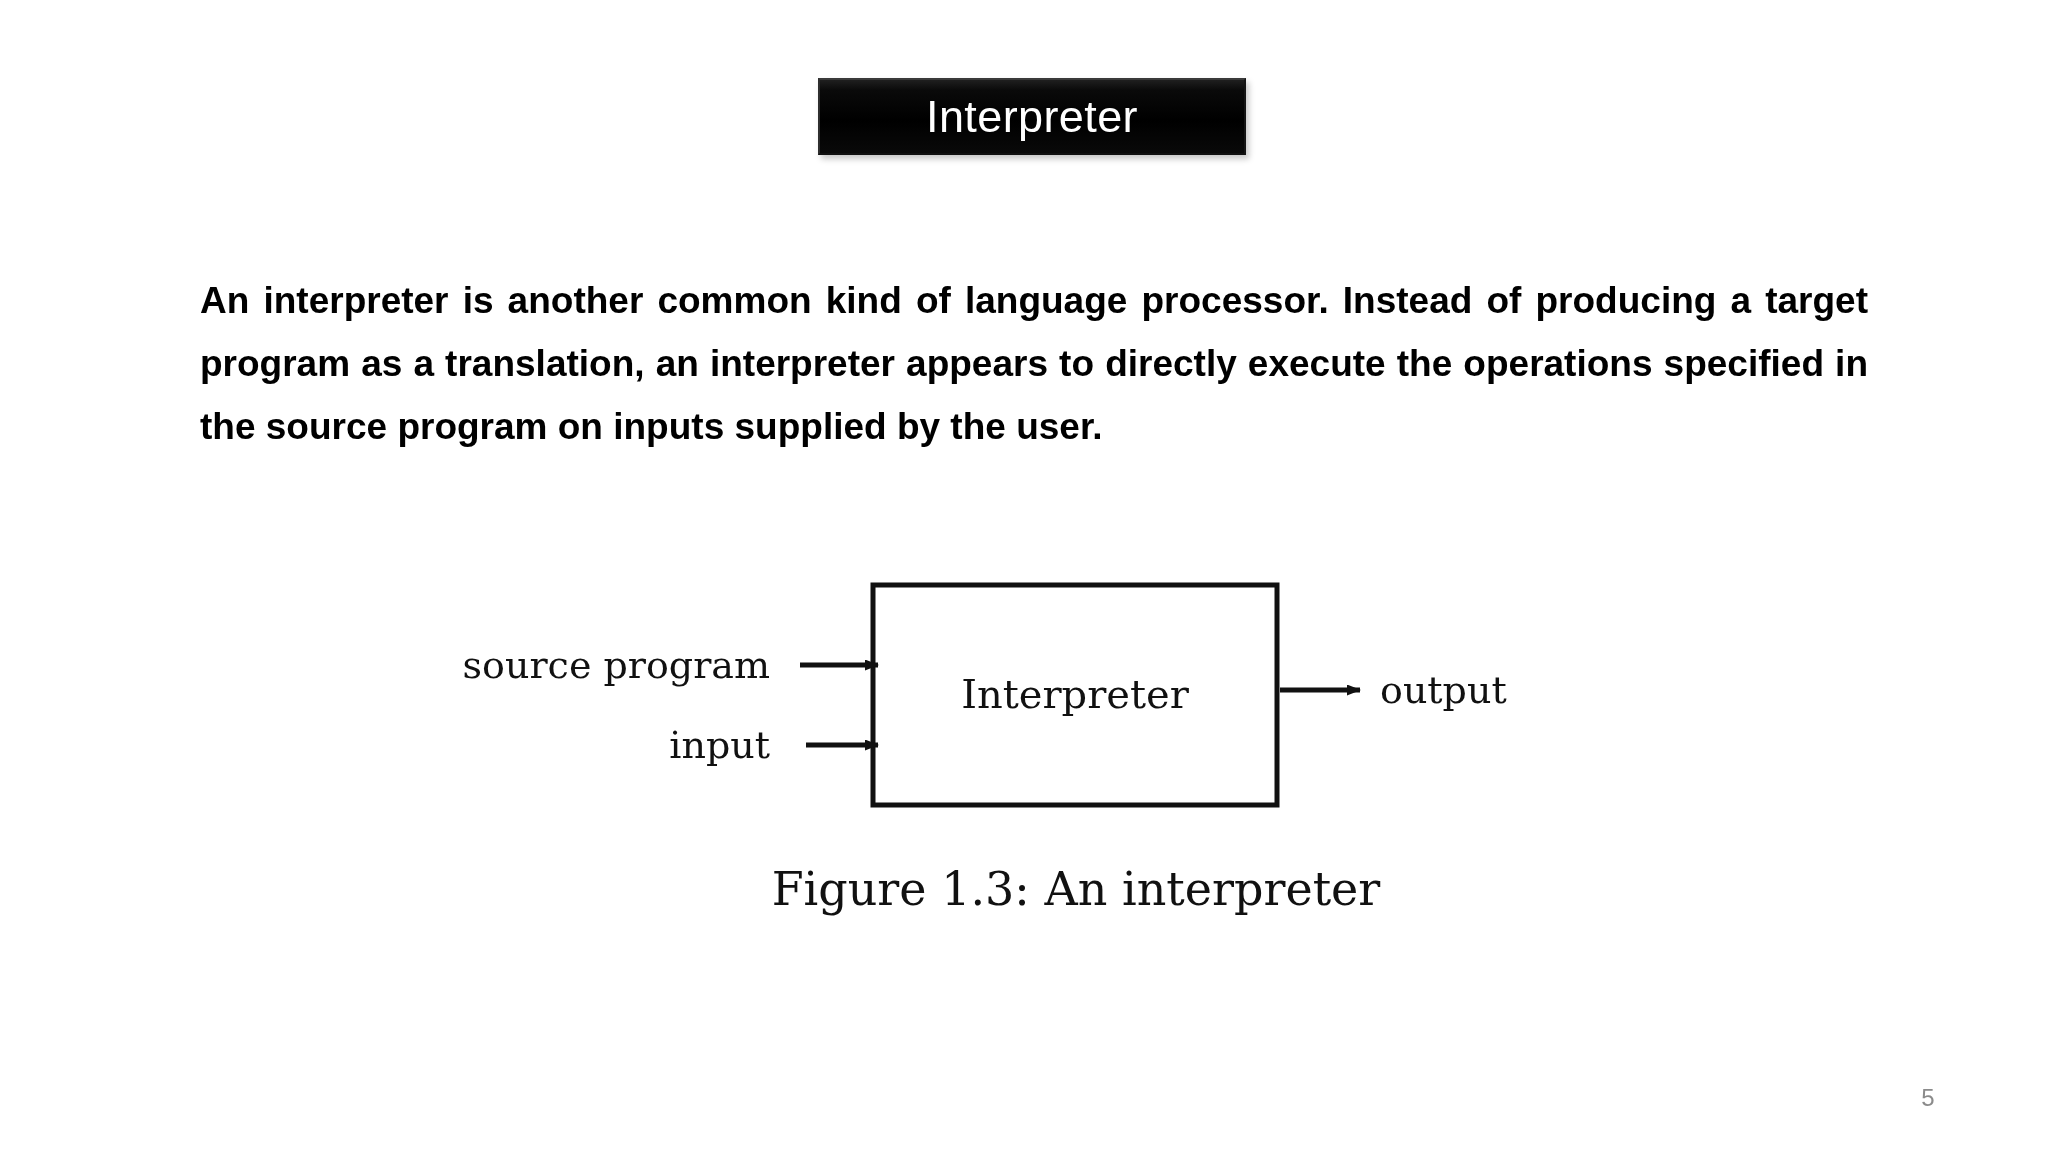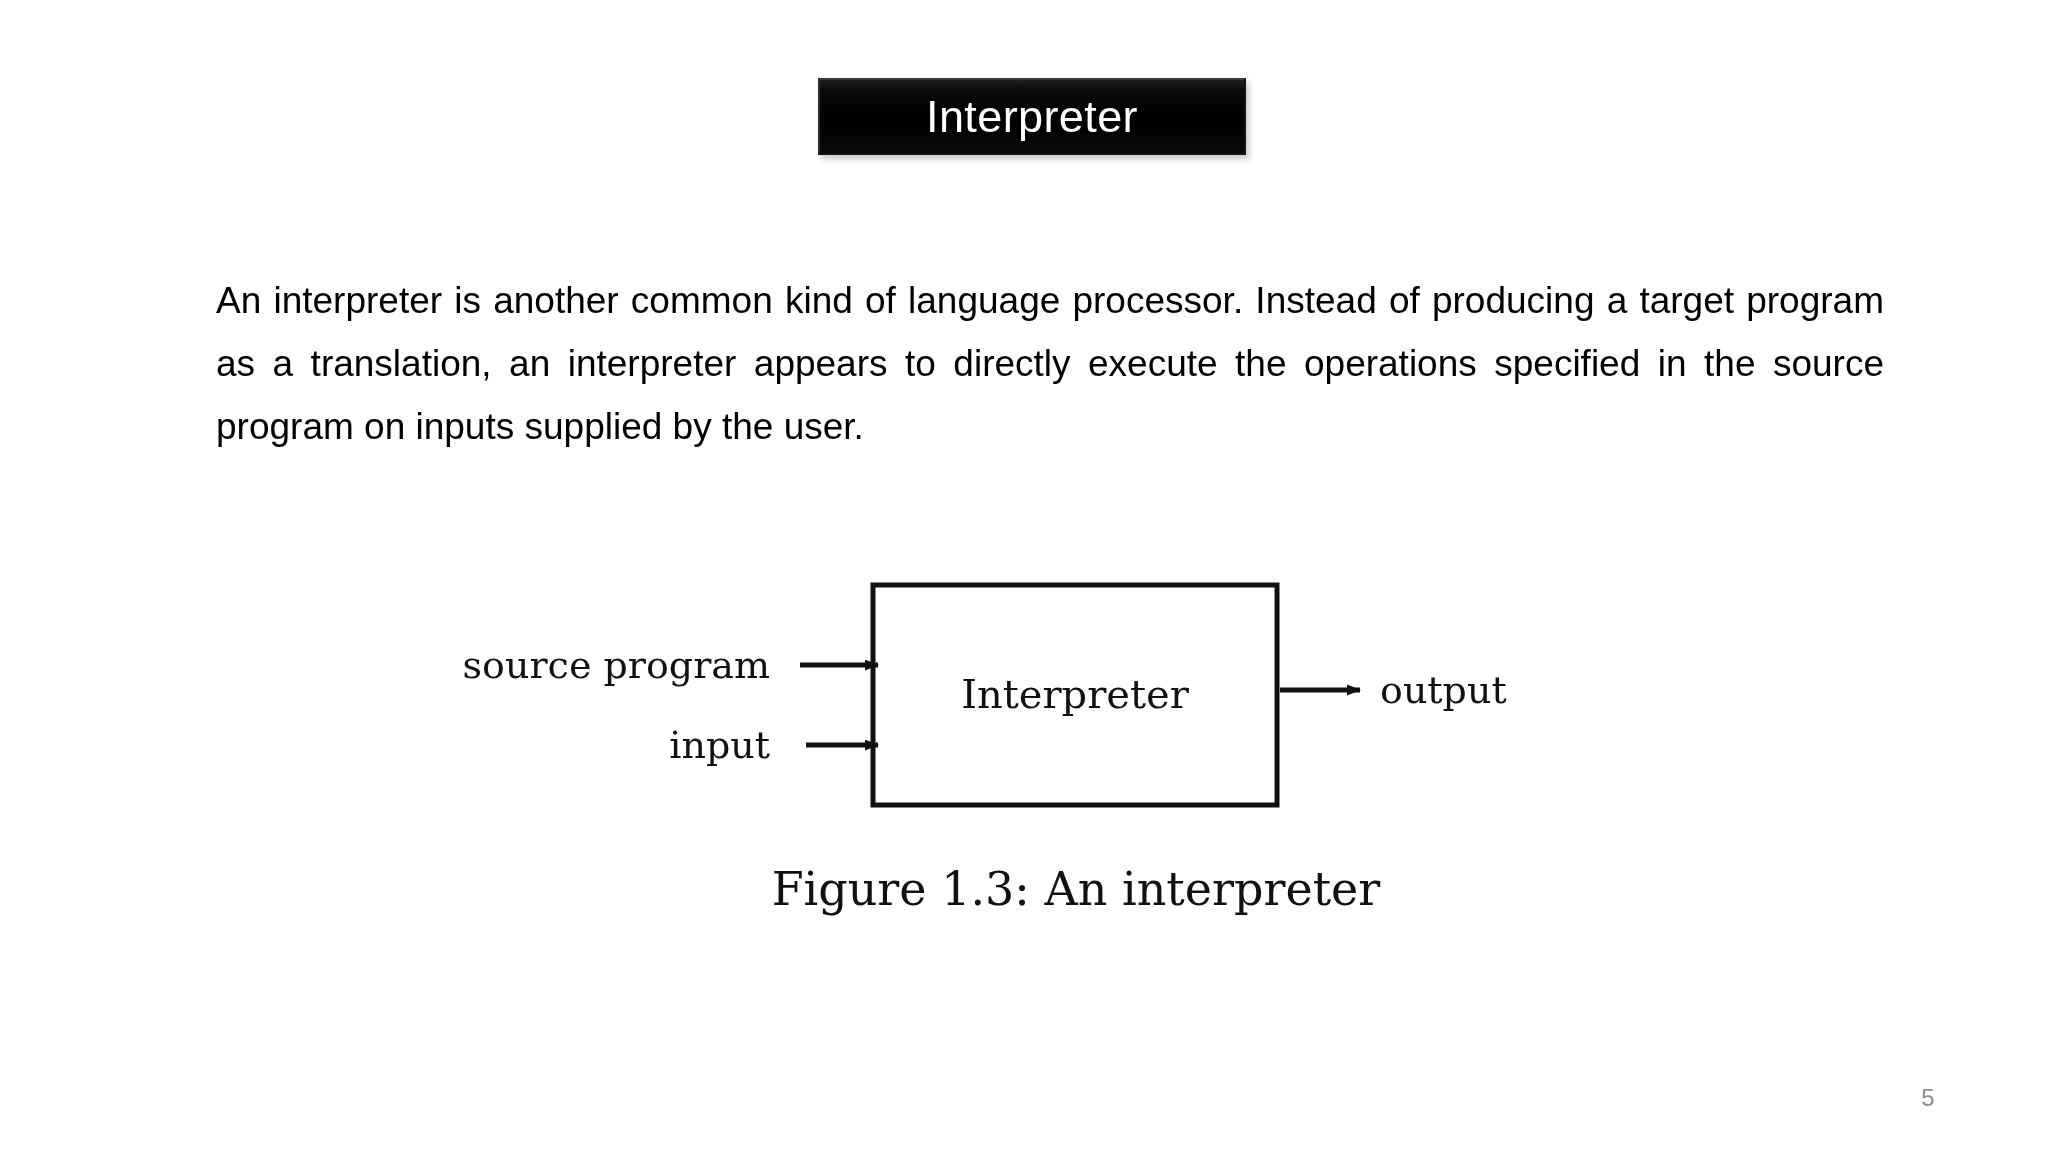--- a/index.html
+++ b/index.html
@@ -52,26 +52,25 @@
   }
 
   
   #body-paragraph {
     position: absolute;
     left: 200px;
     top: 232px;
     width: 1668px;
     font-family: "Liberation Sans Narrow", "Liberation Sans", sans-serif;
     font-size: 37px;
-    font-weight: 400;
+    font-weight: 700;
     line-height: 63px;
     text-align: justify;
     text-justify: inter-word;
     color: #000000;
-    margin-left: 16px;
     -webkit-font-smoothing: antialiased;
   }
 
   
   #figure-area {
     position: absolute;
     left: 0;
     top: 560px;
     width: 2048px;
     height: 400px;

